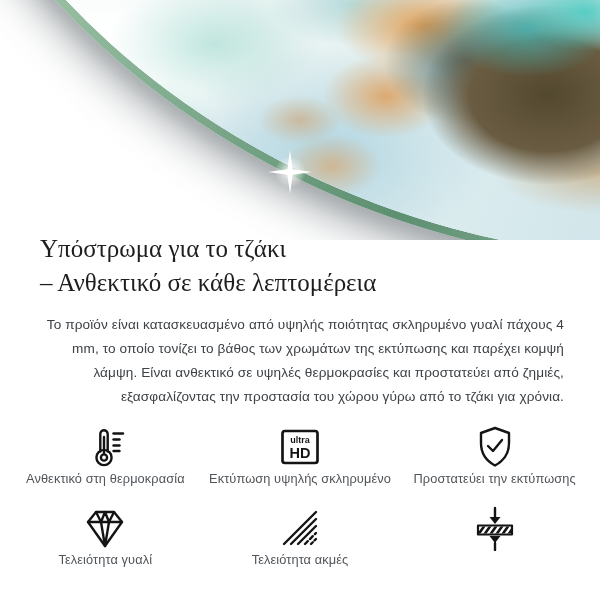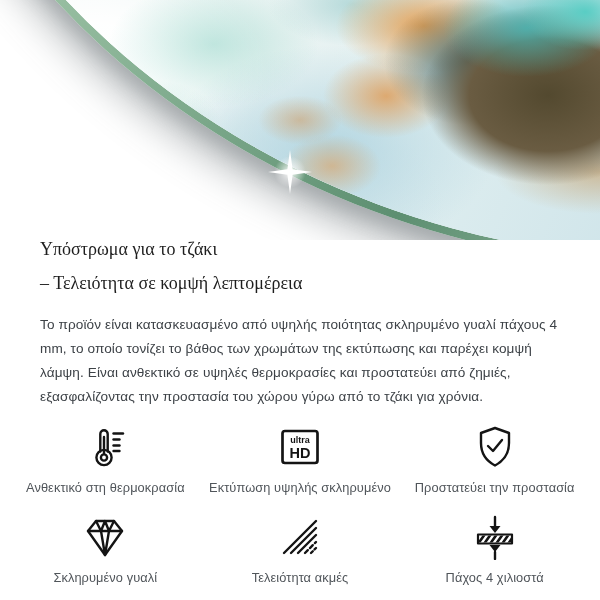--- a/index.html
+++ b/index.html
@@ -45,58 +45,58 @@
   .sparkle { position:absolute; left:268px; top:150px; width:44px; height:44px; pointer-events:none; }
   .sparkle-glow { position:absolute; inset:6px; border-radius:50%;
     background:radial-gradient(circle, rgba(255,255,255,.95) 0%, rgba(255,255,255,0) 70%); }
   .sparkle-star { position:absolute; inset:0; background:#fff;
     clip-path:polygon(50% 0%, 56% 44%, 100% 50%, 56% 56%, 50% 100%, 44% 56%, 0% 50%, 44% 44%);
     filter:blur(.4px) drop-shadow(0 0 5px #fff); }
 
   
   .title {
     margin:-8px 40px 0; font-family:"Liberation Serif","DejaVu Serif",serif;
-    font-weight:400; font-size:18px; line-height:34px; color:#1e1e1e;
+    font-weight:400; font-size:25px; line-height:34px; color:#1e1e1e;
   }
   .title span { display:block; }
   .desc {
     margin:13px 40px 0; width:524px; font-size:13.6px; line-height:24px;
-    color:#3d4247; letter-spacing:.1px;
+    color:#3d4247; letter-spacing:.1px;text-align:right;
   }
 
   
   .features {
     margin:14px 8px 0; display:grid; grid-template-columns:repeat(3,1fr);
     row-gap:18px;
   }
   .feature { display:flex; flex-direction:column; align-items:center; }
   .feature-icon { height:48px; display:flex; align-items:center; justify-content:center; }
   .feature-icon svg { stroke:#141414; fill:none; stroke-width:2.4; stroke-linecap:round; stroke-linejoin:round; }
-  .feature-label { margin-top:9px; font-size:12.8px; color:#50555a; letter-spacing:.1px; }
+  .feature-label { font-size:12.8px; color:#50555a; letter-spacing:.1px; }
   .uhd-text { font-family:"Liberation Sans",sans-serif; font-weight:700; fill:#141414; stroke:none; }
 </style>
 </head>
 <body>
 
 <div class="page">
 
   <div class="hero">
     <div class="glass-edge"></div>
     <div class="glass-face">
       <div class="glass-art"></div>
     </div>
     <div class="sparkle">
       <div class="sparkle-glow"></div>
       <div class="sparkle-star"></div>
     </div>
   </div>
 
   <h1 class="title">
     <span>Υπόστρωμα για το τζάκι</span>
-    <span>– Τελειότητα σε κομψή λεπτομέρεια</span>
+    <span>– Ανθεκτικό σε κάθε λεπτομέρεια</span>
   </h1>
 
   <p class="desc">Το προϊόν είναι κατασκευασμένο από υψηλής ποιότητας σκληρυμένο γυαλί πάχους 4 mm, το οποίο τονίζει το βάθος των χρωμάτων της εκτύπωσης και παρέχει κομψή λάμψη. Είναι ανθεκτικό σε υψηλές θερμοκρασίες και προστατεύει από ζημιές, εξασφαλίζοντας την προστασία του χώρου γύρω από το τζάκι για χρόνια.</p>
 
   <div class="features">
 
     <div class="feature">
       <div class="feature-icon">
         <svg width="46" height="46" viewBox="0 0 46 46">
           <path d="M18.3,27.5 V10 a3.7,3.7 0 0 1 7.4,0 V27.5"></path>
@@ -123,33 +123,33 @@
       <div class="feature-label">Εκτύπωση υψηλής σκληρυμένο</div>
     </div>
 
     <div class="feature">
       <div class="feature-icon">
         <svg width="46" height="46" viewBox="0 0 46 46">
           <path d="M23,4 L37,9 V19 C37,30 31.5,37 23,41.5 C14.5,37 9,30 9,19 V9 Z"></path>
           <polyline points="16,22 21,27 30,16"></polyline>
         </svg>
       </div>
-      <div class="feature-label">Προστατεύει την προστασία</div>
+      <div class="feature-label">Προστατεύει την εκτύπωσης</div>
     </div>
 
     <div class="feature">
       <div class="feature-icon">
         <svg width="46" height="46" viewBox="0 0 46 46" stroke-width="2.1">
           <path d="M14,7 H32 L40,17 L23,41 L6,17 Z"></path>
           <line x1="6" y1="17" x2="40" y2="17"></line>
           <polyline points="14,7 19,17 23,7 27,17 32,7"></polyline>
           <polyline points="19,17 23,41 27,17"></polyline>
         </svg>
       </div>
-      <div class="feature-label">Σκληρυμένο γυαλί</div>
+      <div class="feature-label">Τελειότητα γυαλί</div>
     </div>
 
     <div class="feature">
       <div class="feature-icon">
         <svg width="46" height="46" viewBox="0 0 46 46" stroke-width="4.4" stroke-linecap="butt">
           <line x1="7" y1="39" x2="39" y2="7"></line>
           <line x1="14" y1="39" x2="39" y2="14"></line>
           <line x1="21" y1="39" x2="39" y2="21"></line>
           <line x1="28" y1="39" x2="39" y2="28" stroke-dasharray="4,3"></line>
           <line x1="34" y1="39" x2="39" y2="34" stroke-dasharray="2.5,2.5"></line>
@@ -174,17 +174,16 @@
             <line x1="12" y1="30" x2="19" y2="20"></line>
             <line x1="18" y1="30" x2="25" y2="20"></line>
             <line x1="24" y1="30" x2="31" y2="20"></line>
             <line x1="30" y1="30" x2="37" y2="20"></line>
             <line x1="36" y1="30" x2="43" y2="20"></line>
           </g>
           <polygon points="17.5,38 28.5,38 23,31" fill="#141414" stroke="none" transform="rotate(180 23 34.5)"></polygon>
           <line x1="23" y1="38" x2="23" y2="45"></line>
         </svg>
       </div>
-      <div class="feature-label">Πάχος 4 χιλιοστά</div>
     </div>
 
   </div>
 </div>
 
 </body></html>

